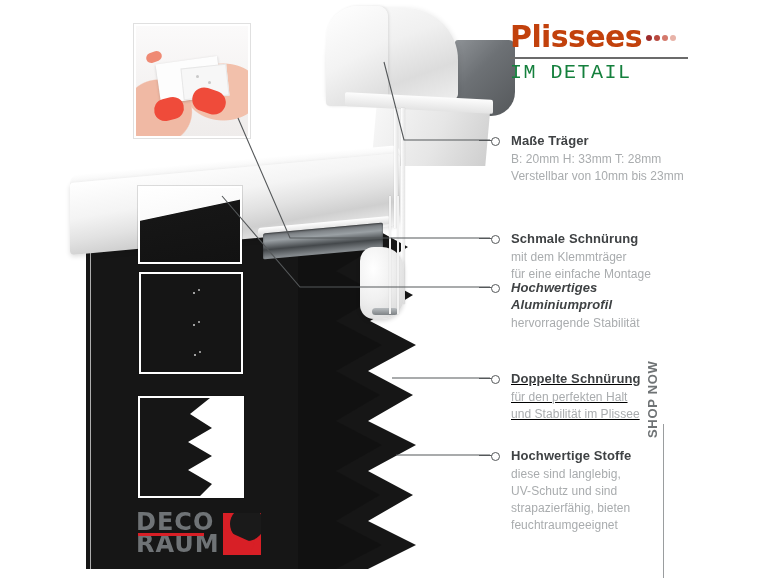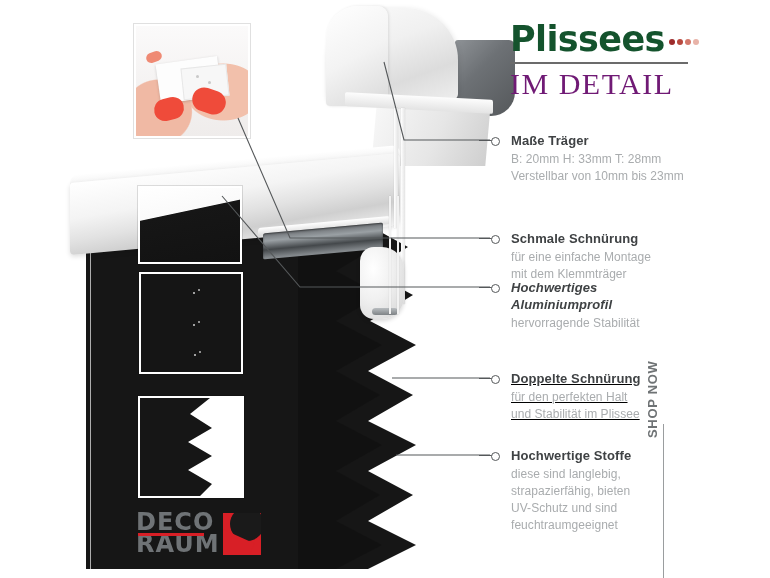--- a/index.html
+++ b/index.html
@@ -125,29 +125,29 @@
     content:"";position:absolute;left:-8px;top:22px;width:34px;height:34px;
     transform:rotate(24deg);background:#d81f26;
   }
 
   
   .info{position:absolute;left:0;top:0;width:770px;height:578px;z-index:20;}
 
   .title-wrap{position:absolute;left:510px;top:22px;width:200px;}
   .title-main{
     font-family:"DejaVu Sans", sans-serif;
-    font-size:35px;font-weight:bold;color:#14532d;letter-spacing:-.6px;
+    font-size:30px;font-weight:bold;color:#c2410c;letter-spacing:-.6px;
     line-height:1;display:inline-block;text-align:center;
   }
   .dots{display:inline-block;margin-left:2px;vertical-align:6px;}
   .dots i{display:inline-block;width:6px;height:6px;border-radius:50%;margin-left:2px;}
   .title-rule{width:178px;height:1.5px;background:#6b6b6b;margin:5px 0 3px 0;}
   .title-sub{
-    font-family:Liberation Serif, serif;
-    font-size:30px;color:#701a75;letter-spacing:1.5px;line-height:1.1;font-weight:300;
+    font-family:Liberation Mono, monospace;
+    font-size:20px;color:#15803d;letter-spacing:1.5px;line-height:1.1;font-weight:300;
   }
 
   .callout{position:absolute;left:511px;width:215px;}
   .callout .bullet{
     position:absolute;left:-20px;top:4px;width:7px;height:7px;border-radius:50%;
     border:1.4px solid #55585a;background:#fff;
   }
   .callout .stub{
     position:absolute;left:-32px;top:7px;width:13px;height:1.4px;background:#55585a;
   }
@@ -284,22 +284,22 @@
         <div>B: 20mm H: 33mm T: 28mm</div>
         <div>Verstellbar von 10mm bis 23mm</div>
       </div>
     </div>
 
     <div class="callout" style="top:231px;">
       <span class="stub"></span>
       <span class="bullet"></span>
       <div class="c-head">Schmale Schnürung</div>
       <div class="c-body">
+        <div>mit dem Klemmträger</div>
         <div>für eine einfache Montage</div>
-        <div>mit dem Klemmträger</div>
       </div>
     </div>
 
     <div class="callout" style="top:280px;">
       <span class="stub"></span>
       <span class="bullet"></span>
       <div class="c-head" style="max-width:130px;font-style:italic;">Hochwertiges Aluminiumprofil</div>
       <div class="c-body">
         <div>hervorragende Stabilität</div>
       </div>
@@ -314,22 +314,22 @@
         <div>und Stabilität im Plissee</div>
       </div>
     </div>
 
     <div class="callout" style="top:448px;">
       <span class="stub"></span>
       <span class="bullet"></span>
       <div class="c-head">Hochwertige Stoffe</div>
       <div class="c-body">
         <div>diese sind langlebig,</div>
+        <div>UV-Schutz und sind</div>
         <div>strapazierfähig, bieten</div>
-        <div>UV-Schutz und sind</div>
         <div>feuchtraumgeeignet</div>
       </div>
     </div>
 
     <div class="shopnow-rule"></div>
     <div class="shopnow">SHOP NOW</div>
 
   </div>
 </div>
 

